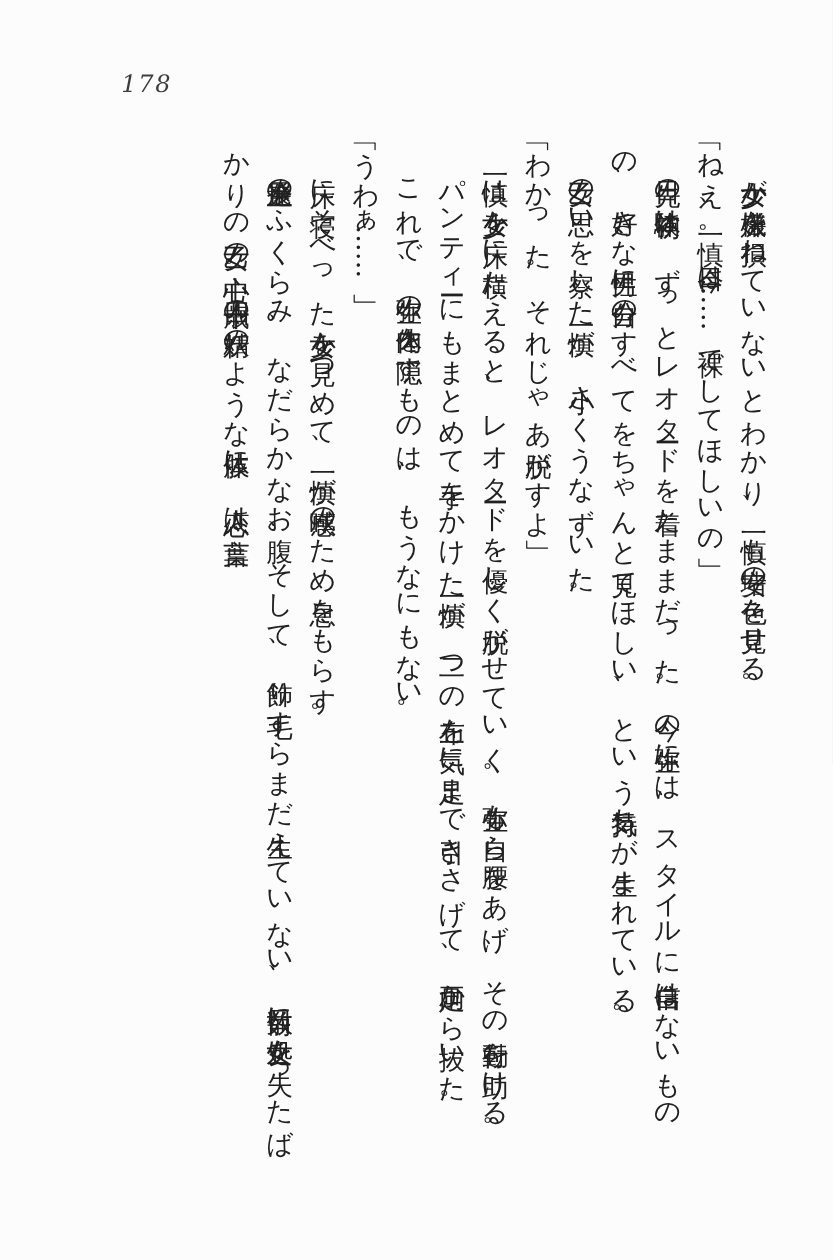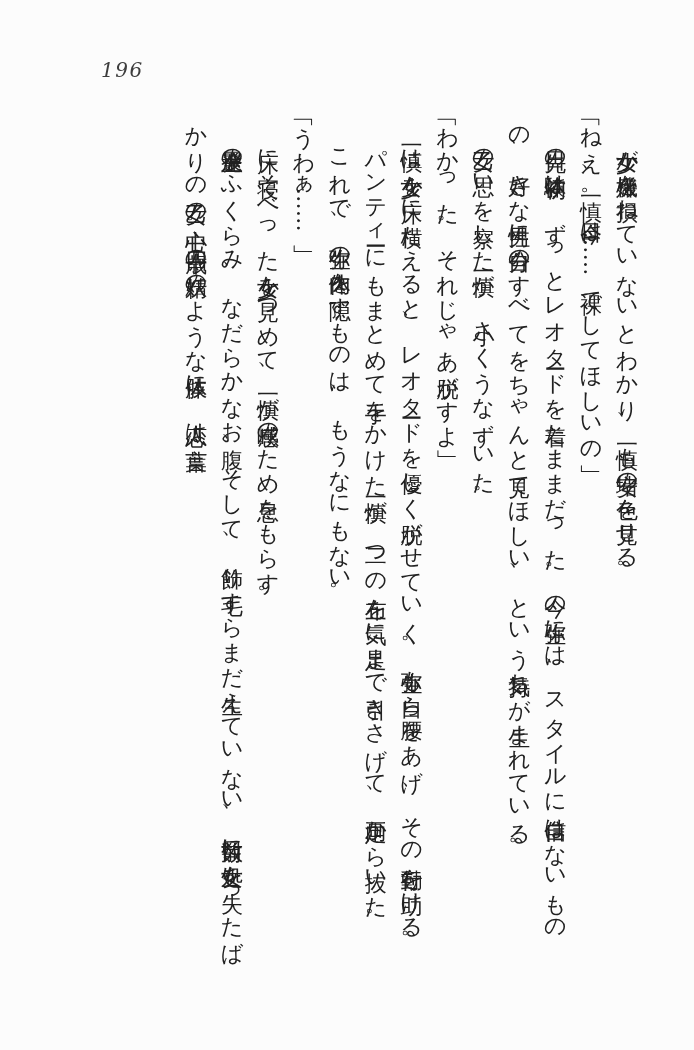--- a/index.html
+++ b/index.html
@@ -46,21 +46,21 @@
   }
   .text-block p.indent {
     text-indent: 1em;
   }
 </style>
 </head>
 <body>
 
 <div class="page">
 
-  <div class="page-number">196</div>
+  <div class="page-number">178</div>
 
   <div class="text-block">
     <p class="indent">少女が機嫌を損ねていないとわかり、慎一も安堵の色を見せる。</p>
     <p>「ねえ、慎一。今日は……裸でしてほしいの」</p>
     <p class="indent">先日の初体験は、ずっとレオタードを着たままだった。今の弥生には、スタイルに自信はないものの、好きな男性に自分のすべてをちゃんと見てほしい、という気持ちが生まれている。</p>
     <p class="indent">乙女の思いを察した慎一が、小さくうなずいた。</p>
     <p>「わかった。それじゃあ脱がすよ」</p>
     <p class="indent">慎一は少女を床に横たえると、レオタードを優しく脱がせていく。弥生も自ら腰をあげ、その行動を助ける。</p>
     <p class="indent">パンティーにもまとめて手をかけた慎一が、二つの布を一気に足まで引きさげて、両足から抜いた。</p>
     <p class="indent">これで、弥生の肉体を隠すものは、もうなにもない。</p>

